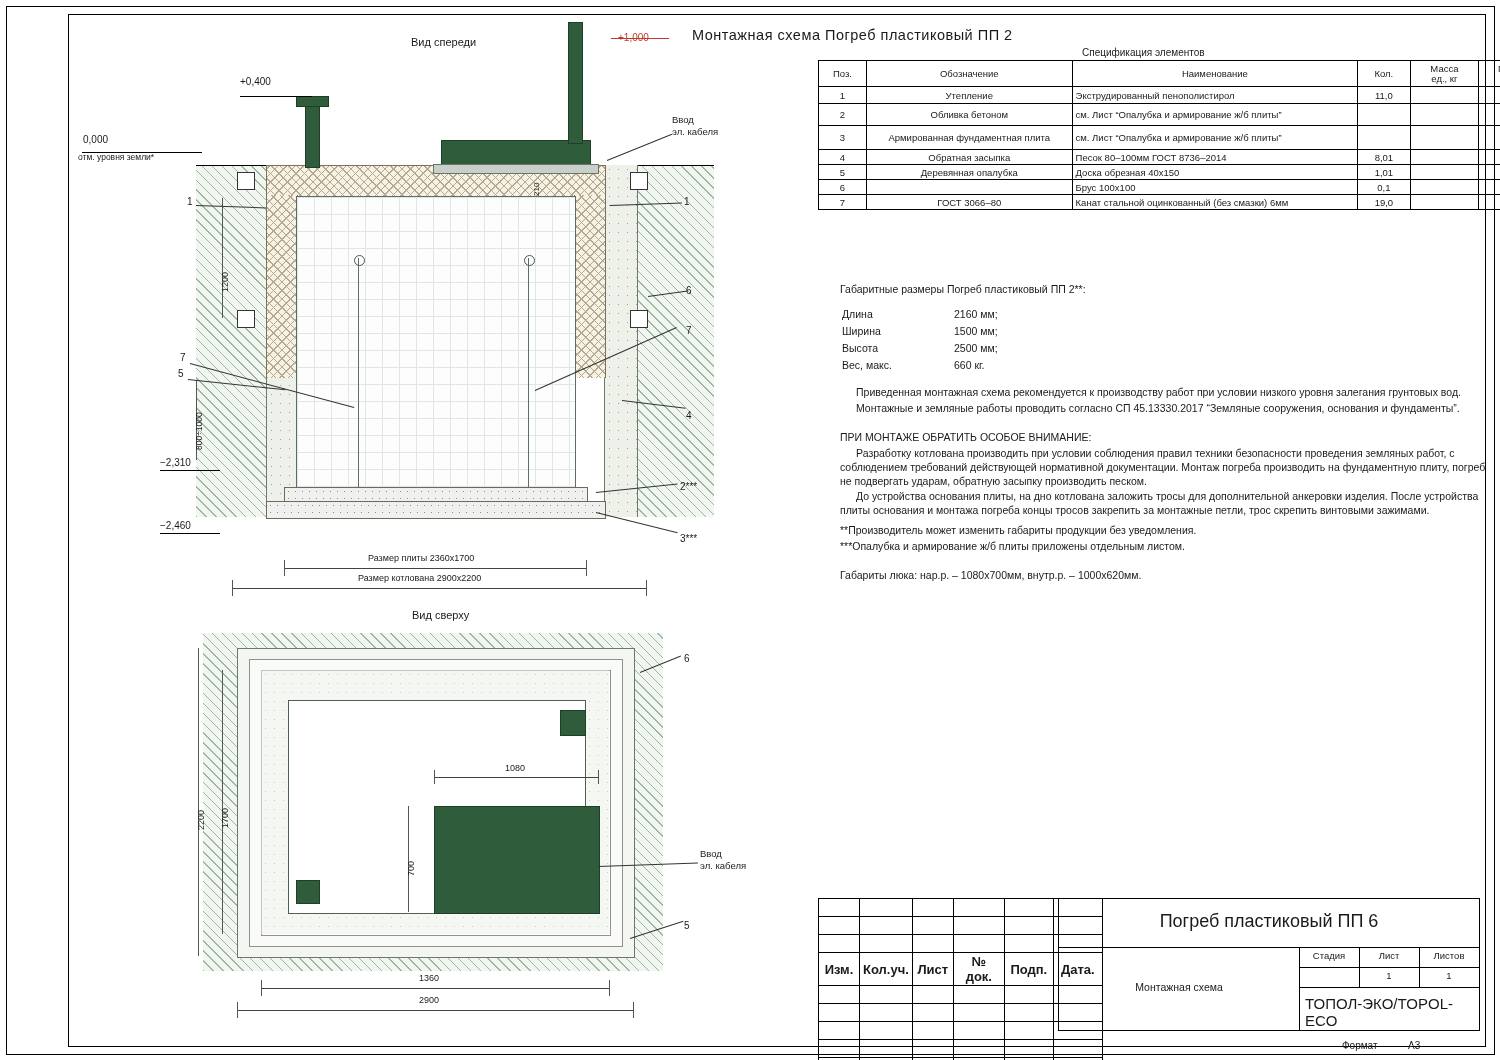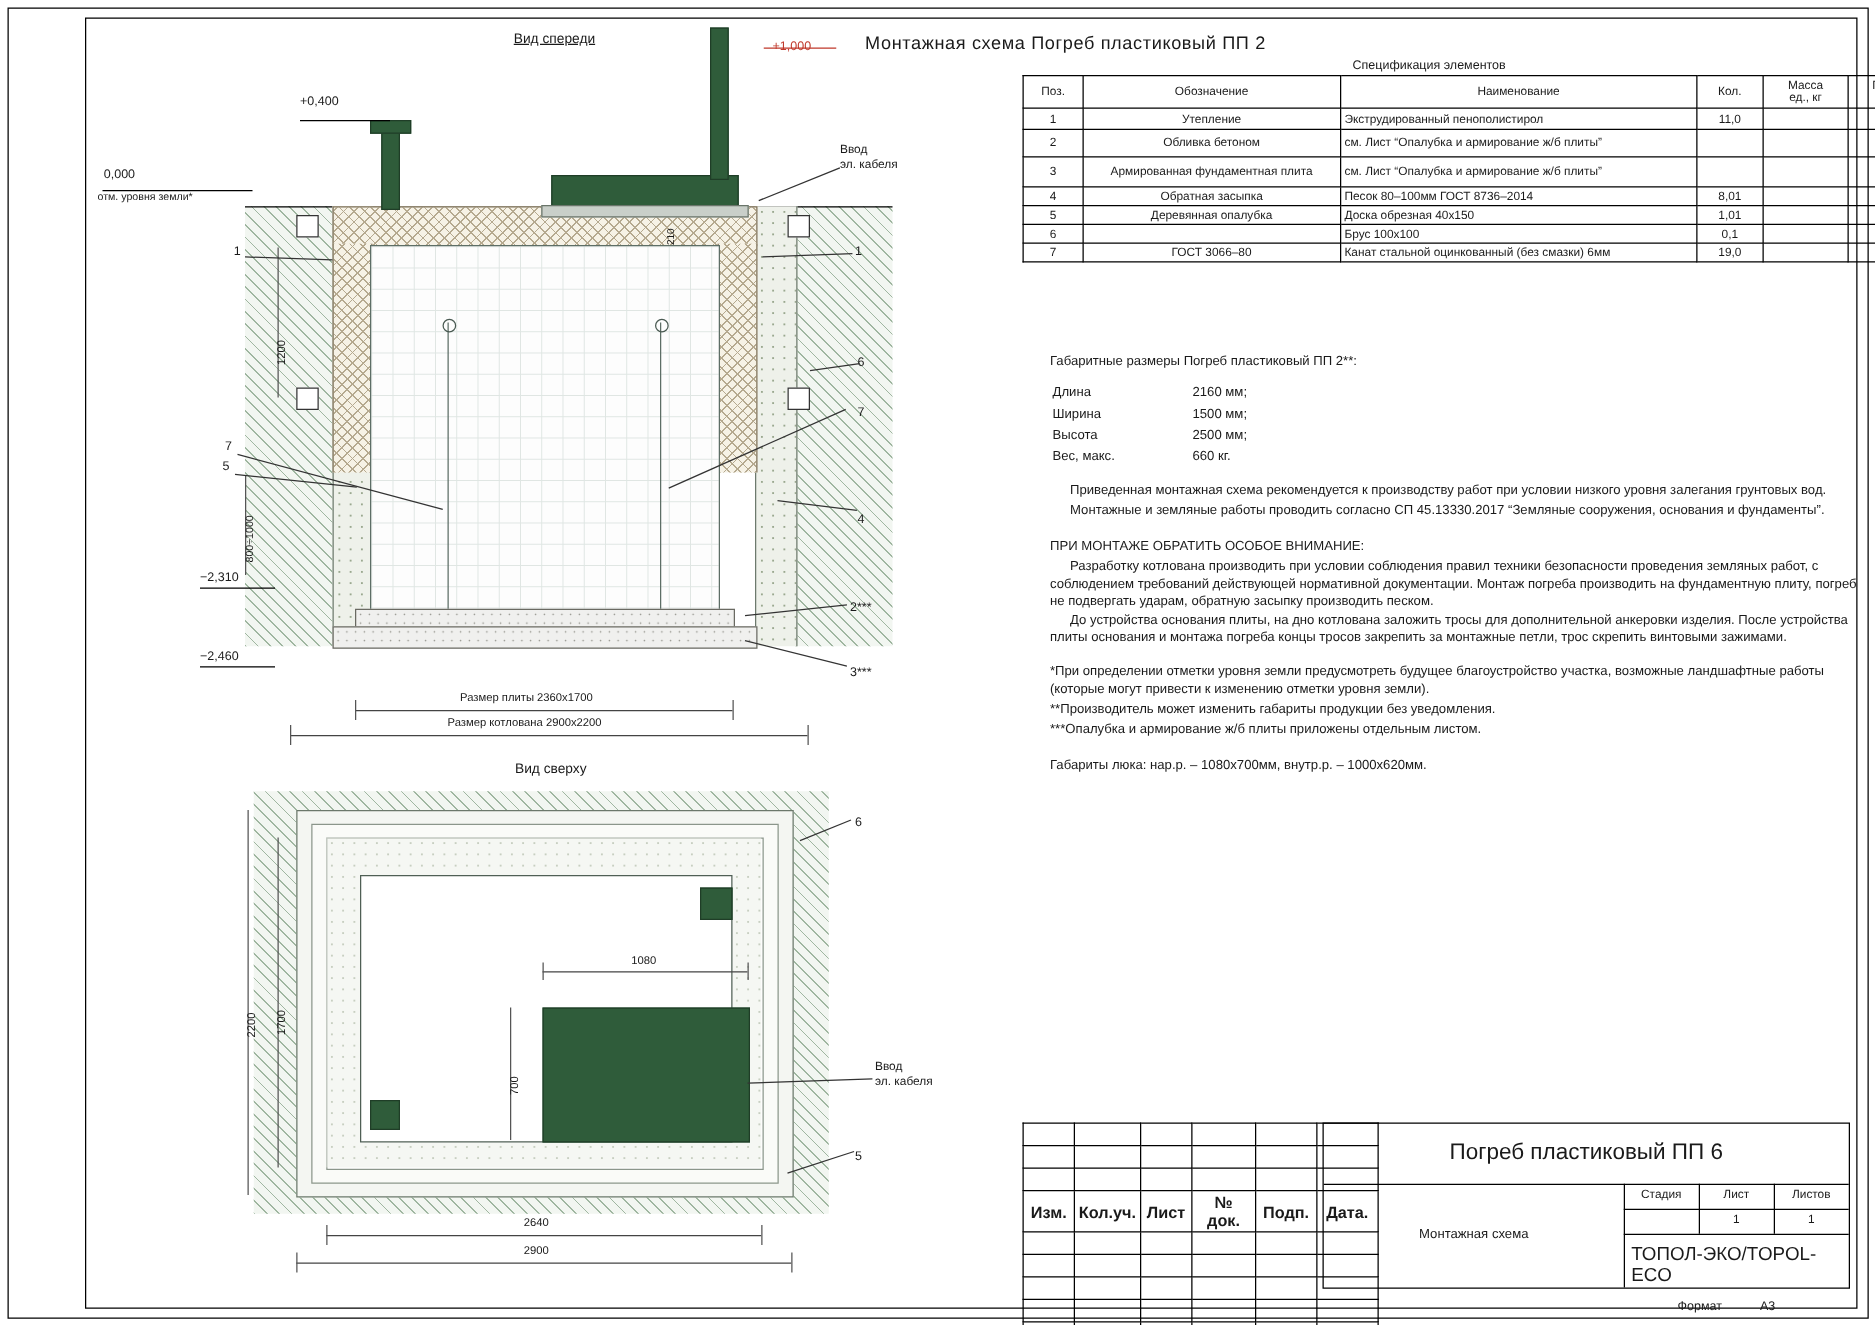--- a/index.html
+++ b/index.html
@@ -189,29 +189,28 @@
     </tbody>
       </table>
     <div style="height:10px"></div>
     <p class="ind">Приведенная монтажная схема рекомендуется к производству работ при условии низкого уровня залегания грунтовых вод.</p>
     <p class="ind" style="margin-top:-7px">Монтажные и земляные работы проводить согласно СП 45.13330.2017 “Земляные сооружения, основания и фундаменты”.</p>
     <div style="height:6px"></div>
     <p>ПРИ МОНТАЖЕ ОБРАТИТЬ ОСОБОЕ ВНИМАНИЕ:</p>
     <p class="ind" style="margin-top:-7px">Разработку котлована производить при условии соблюдения правил техники безопасности проведения земляных работ, с соблюдением требований действующей нормативной документации. Монтаж погреба производить на фундаментную плиту, погреб не подвергать ударам, обратную засыпку производить песком.</p>
     <p class="ind" style="margin-top:-7px">До устройства основания плиты, на дно котлована заложить тросы для дополнительной анкеровки изделия. После устройства плиты основания и монтажа погреба концы тросов закрепить за монтажные петли, трос скрепить винтовыми зажимами.</p>
     <div style="height:4px"></div>
-    <p>*При определении отметки уровня земли предусмотреть будущее благоустройство участка, возможные ландшафтные работы (которые могут привести к изменению отметки уровня земли).</p>
     <p style="margin-top:-7px">**Производитель может изменить габариты продукции без уведомления.</p>
     <p style="margin-top:-7px">***Опалубка и армирование ж/б плиты приложены отдельным листом.</p>
     <div style="height:6px"></div>
     <p>Габариты люка: нар.р. – 1080x700мм, внутр.р. – 1000x620мм.</p>
   </div>
 
   <div>
-    <div class="lbl" style="left:411px;top:25px;font-size:11px;text-decoration:underline;">Вид спереди</div>
+    <div class="lbl" style="left:411px;top:36px;font-size:11px;">Вид спереди</div>
 
     <div class="hatch-soil" style="position:absolute;left:196px;top:165px;width:70px;height:352px;"></div>
     <div class="hatch-soil" style="position:absolute;left:636px;top:165px;width:78px;height:352px;"></div>
 
     <div class="hl" style="left:196px;top:165px;width:518px;"></div>
 
     <div class="sand" style="position:absolute;left:266px;top:165px;width:30px;height:352px;border-left:1px solid #6d7a6d;border-right:1px solid #6d7a6d;"></div>
     <div class="sand" style="position:absolute;left:604px;top:165px;width:32px;height:352px;border-left:1px solid #6d7a6d;border-right:1px solid #6d7a6d;"></div>
 
     <div class="hatch-cross" style="position:absolute;left:266px;top:165px;width:338px;height:30px;border:1px solid #7d7158;"></div>
@@ -313,21 +312,21 @@
     <div class="green" style="position:absolute;left:434px;top:806px;width:164px;height:106px;border:1px solid #1f3d27;"></div>
 
     <div class="vl-thin" style="left:198px;top:648px;height:308px;"></div>
     <div class="vert-txt" style="left:196px;top:830px;">2200</div>
     <div class="vl-thin" style="left:222px;top:670px;height:264px;"></div>
     <div class="vert-txt" style="left:220px;top:828px;">1700</div>
 
     <div class="dim" style="left:261px;top:988px;width:348px;"></div>
     <div class="vl-thin" style="left:261px;top:980px;height:16px;"></div>
     <div class="vl-thin" style="left:609px;top:980px;height:16px;"></div>
-    <div class="lbl" style="left:419px;top:973px;font-size:9px;">2640</div>
+    <div class="lbl" style="left:419px;top:973px;font-size:9px;">1360</div>
 
     <div class="dim" style="left:237px;top:1010px;width:396px;"></div>
     <div class="vl-thin" style="left:237px;top:1002px;height:16px;"></div>
     <div class="vl-thin" style="left:633px;top:1002px;height:16px;"></div>
     <div class="lbl" style="left:419px;top:995px;font-size:9px;">2900</div>
 
     <div class="dim" style="left:434px;top:777px;width:164px;"></div>
     <div class="vl-thin" style="left:434px;top:770px;height:14px;"></div>
     <div class="vl-thin" style="left:598px;top:770px;height:14px;"></div>
     <div class="lbl" style="left:505px;top:763px;font-size:9px;">1080</div>

